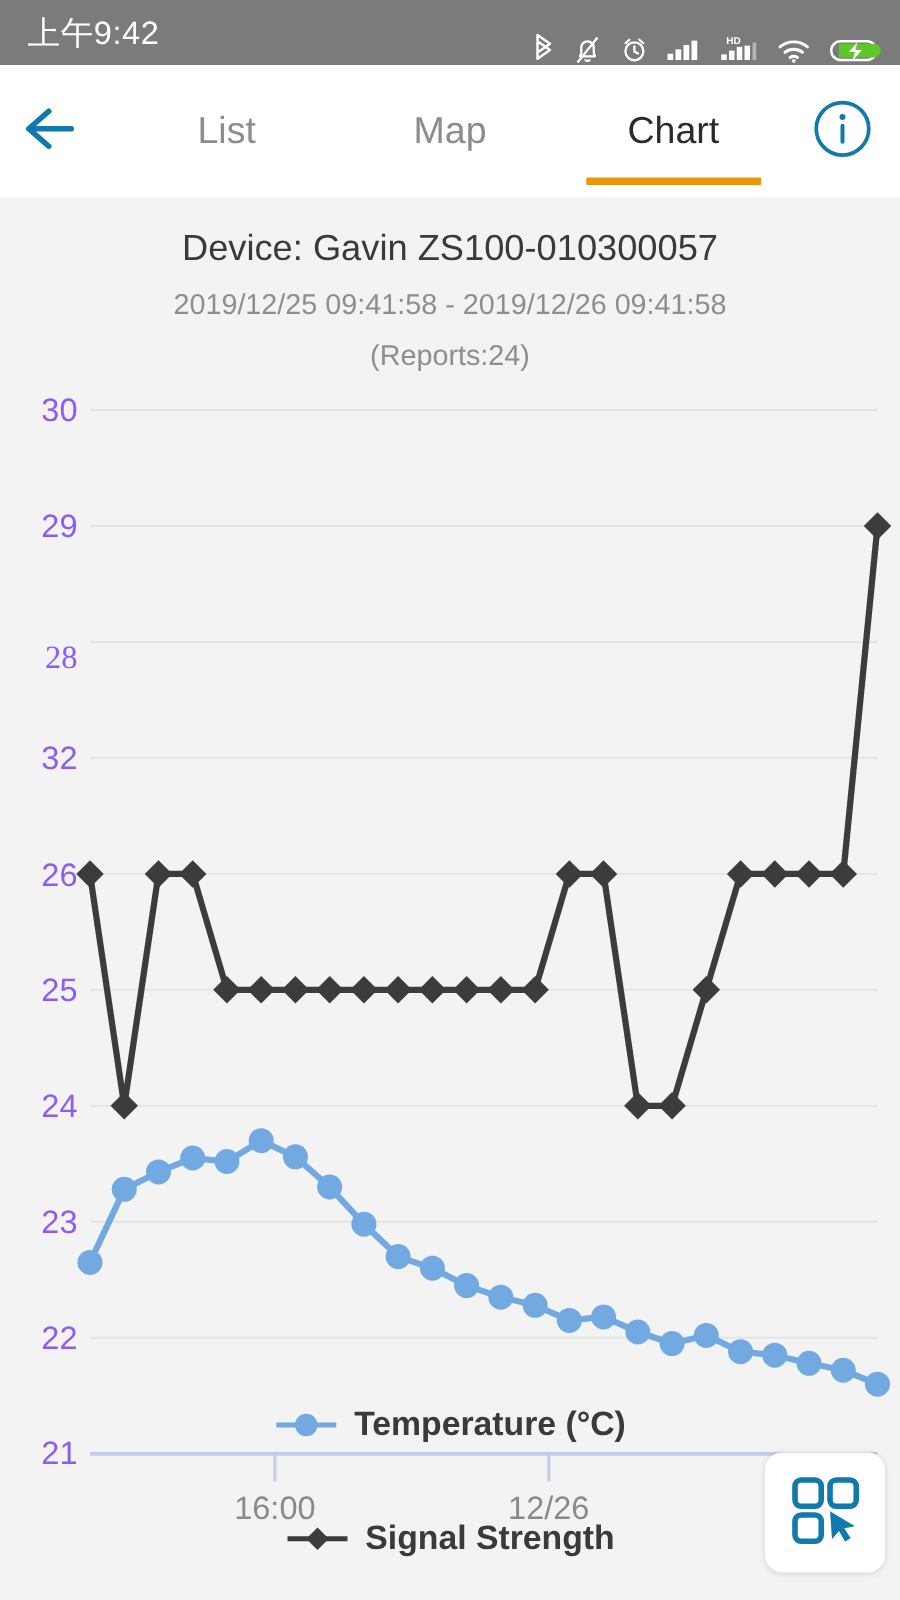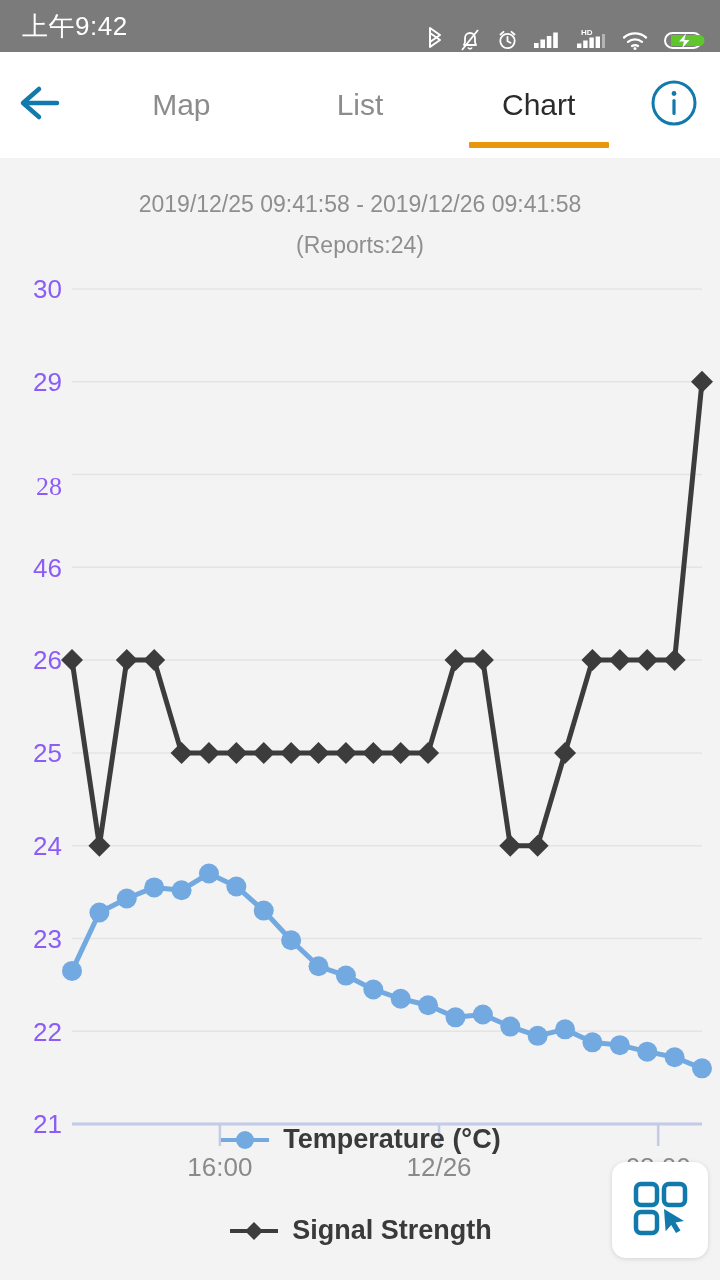--- a/index.html
+++ b/index.html
@@ -147,25 +147,25 @@
     <span>
       <svg width="58" height="44" viewBox="0 0 58 44">
         <path d="M22 8L6 22l16 14" fill="none" stroke="#1279AC" stroke-width="4.5" stroke-linecap="round" stroke-linejoin="round"></path>
         <line x1="7" y1="22" x2="40" y2="22" stroke="#1279AC" stroke-width="4.5" stroke-linecap="round"></line>
       </svg>
     </span>
   </div>
 
   <div class="tabs">
     <div class="tab">
+      <span class="tab-label">List</span>
+      <span class="underline"></span>
+    </div>
+    <div class="tab">
       <span class="tab-label">Map</span>
-      <span class="underline"></span>
-    </div>
-    <div class="tab">
-      <span class="tab-label">List</span>
       <span class="underline"></span>
     </div>
     <div class="tab active">
       <span class="tab-label">Chart</span>
       <span class="underline"></span>
     </div>
   </div>
 
   <div class="info-btn">
     <span>
@@ -174,33 +174,34 @@
         <circle cx="27" cy="17.5" r="2.4" fill="#1279AC"></circle>
         <rect x="25.4" y="23" width="3.2" height="16" rx="1.6" fill="#1279AC"></rect>
       </svg>
     </span>
   </div>
 </div>
 
 <div class="chart-panel">
 
   <div class="chart-titles">
+    <div class="chart-title">Device: Gavin ZS100-010300057</div>
     <div class="chart-subtitle">2019/12/25 09:41:58 - 2019/12/26 09:41:58</div>
     <div class="chart-subtitle">(Reports:24)</div>
   </div>
 
   <div class="plot-wrap">
     <div class="ylab-col">
         <div class="ylabel" style="top: 857px;">21</div>
         <div class="ylabel" style="top: 764.222px; text-align: right;">22</div>
         <div class="ylabel" style="top: 671.444px;">23</div>
         <div class="ylabel" style="top: 578.667px;">24</div>
         <div class="ylabel" style="top: 485.889px;">25</div>
         <div class="ylabel" style="top: 393.111px;">26</div>
-        <div class="ylabel" style="top: 300.333px;">46</div>
+        <div class="ylabel" style="top: 300.333px;">32</div>
         <div class="ylabel" style="top: 220px; font-family: Liberation Serif, serif;">28</div>
         <div class="ylabel" style="top: 114.778px;">29</div>
         <div class="ylabel" style="top: 22px;">30</div>
       </div>
     <svg class="plot-svg" id="plot" width="720" height="880">
         <line x1="72" y1="857" x2="702" y2="857" stroke="#E4E4E4" stroke-width="1.5"></line>
         <line x1="72" y1="764.2222222222222" x2="702" y2="764.2222222222222" stroke="#E4E4E4" stroke-width="1.5"></line>
         <line x1="72" y1="671.4444444444445" x2="702" y2="671.4444444444445" stroke="#E4E4E4" stroke-width="1.5"></line>
         <line x1="72" y1="578.6666666666667" x2="702" y2="578.6666666666667" stroke="#E4E4E4" stroke-width="1.5"></line>
         <line x1="72" y1="485.8888888888889" x2="702" y2="485.8888888888889" stroke="#E4E4E4" stroke-width="1.5"></line>

